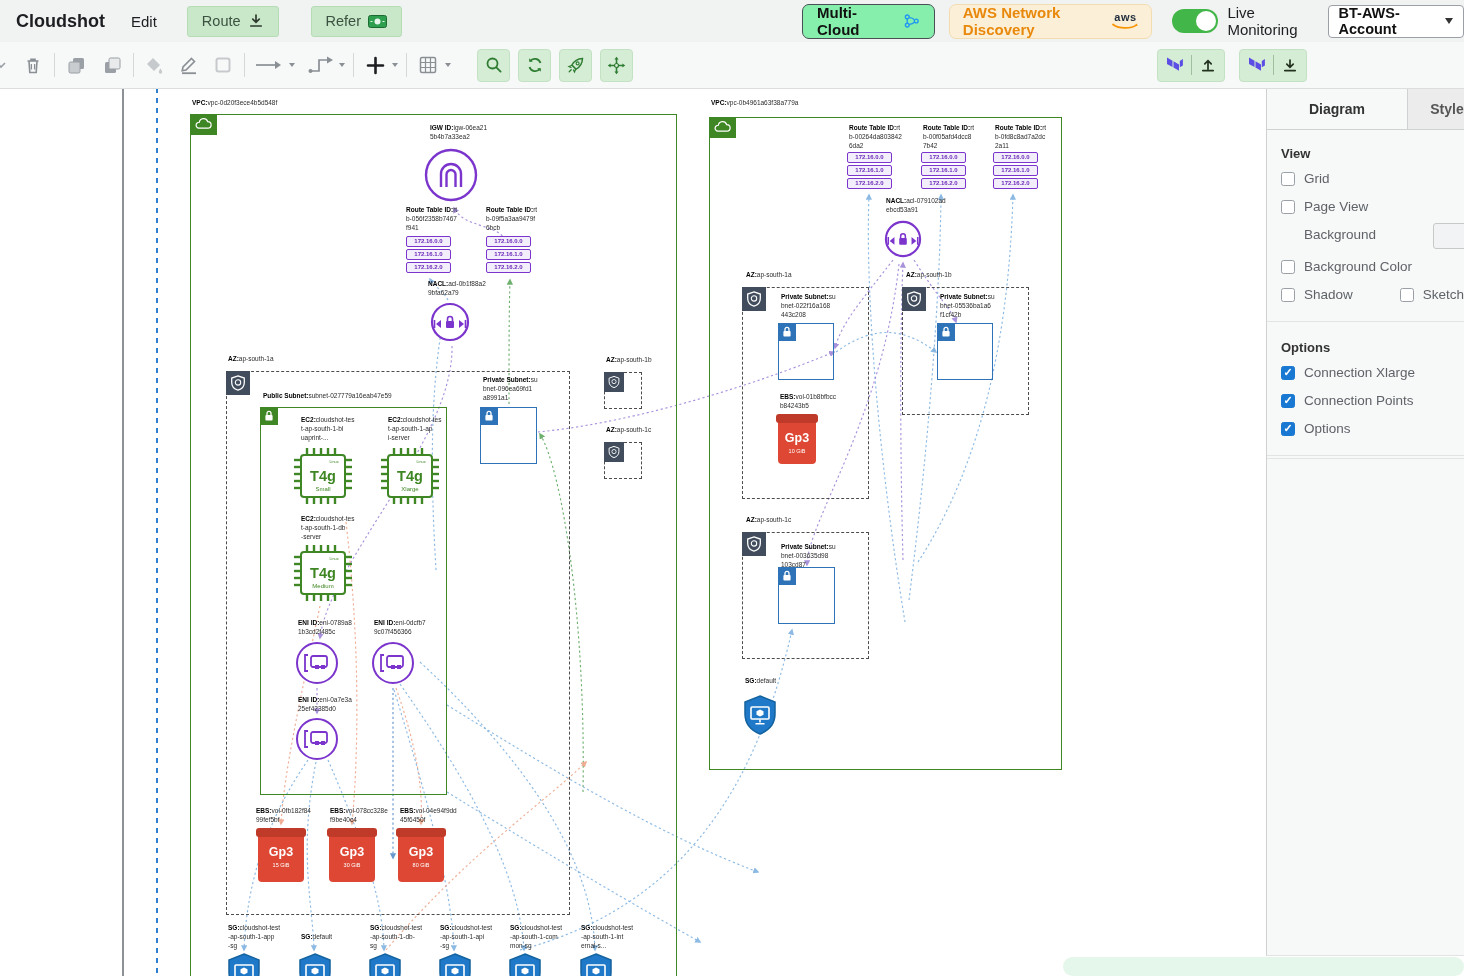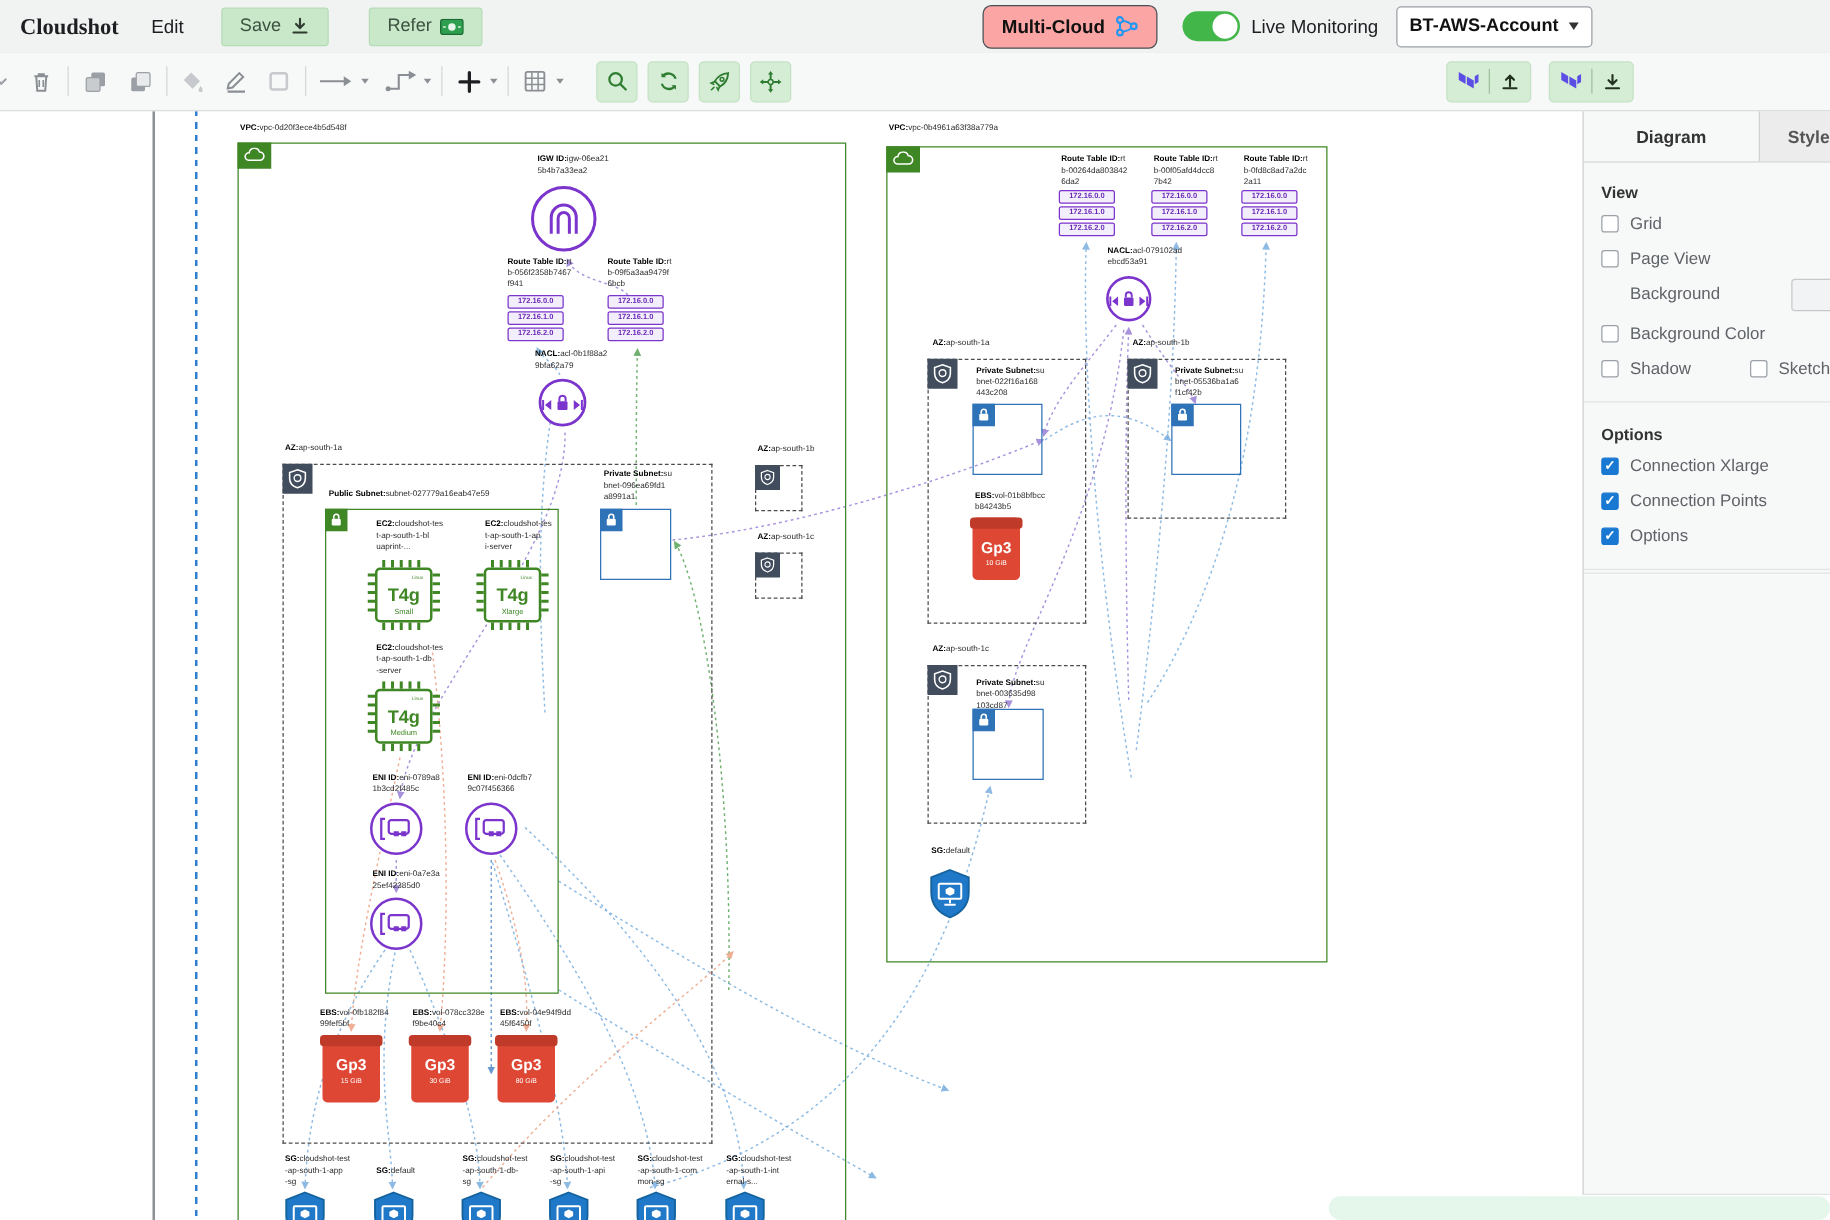--- a/index.html
+++ b/index.html
@@ -1,25 +1,25 @@
 <!DOCTYPE html>
 <html><head>
 <meta charset="utf-8">
 <style>
   html,body{margin:0;padding:0;width:1464px;height:976px;overflow:hidden;background:#fff;
     font-family:"Liberation Sans",sans-serif;-webkit-font-smoothing:antialiased;}
   
   #menubar{position:absolute;left:0;top:0;width:1464px;height:42px;background:#f1f2f2;
     border-bottom:1px solid #d9dadb;z-index:5;display:flex;align-items:center;}
-  .brand{font-size:18px;font-weight:600;color:#1c1e21;margin-left:16px;font-family:Liberation Serif, serif;}
+  .brand{font-size:18px;font-weight:600;color:#1c1e21;margin-left:16px;}
   .menu-item{font-size:15px;color:#1c1e21;margin-left:26px;}
   .gbtn{display:inline-flex;align-items:center;gap:7px;background:#c9e7c9;border:1px solid #b6dcb6;
     border-radius:3px;height:29px;padding:0 14px;font-size:14.5px;color:#3c5240;font-weight:500;cursor:pointer;}
   .gbtn.save{margin-left:30px;} .gbtn.refer{margin-left:32px;}
-  .outline-btn{display:inline-flex;align-items:center;gap:8px;background:#fca5a5;border:1.6px solid #4a4f55;
+  .outline-btn{display:inline-flex;align-items:center;gap:20px;background:#86efac;border:1.6px solid #4a4f55;
     border-radius:7px;height:33px;padding:0 14px;font-size:15px;font-weight:700;color:#111;margin-left:42px;cursor:pointer;}
   .aws-btn{display:inline-flex;align-items:center;gap:8px;background:#fcefd8;border:1px solid #f3ddb0;
     border-radius:7px;height:33px;padding:0 13px;font-size:15px;font-weight:700;color:#e8890c;margin-left:14px;cursor:pointer;}
   .awslogo{display:inline-flex;flex-direction:column;align-items:center;line-height:1;}
   .awslogo b{font-size:11px;color:#232f3e;letter-spacing:.5px;}
   .toggle{width:46px;height:24px;background:#43b649;border-radius:12px;position:relative;margin-left:20px;cursor:pointer;flex:0 0 auto;}
   .toggle .knob{position:absolute;right:2px;top:2px;width:20px;height:20px;border-radius:50%;background:#fff;}
   .toggle-label{font-size:15px;color:#1c1e21;margin-left:9px;}
   .account-select{display:inline-flex;align-items:center;gap:8px;background:#fff;border:1px solid #9aa0a6;
     border-radius:4px;height:31px;padding:0 10px;font-size:14.5px;font-weight:700;color:#111;margin-left:14px;cursor:pointer;}
@@ -517,41 +517,51 @@
       <path d="M18,15.5 21.5,17.3 21.5,20.7 18,22.5 14.5,20.7 14.5,17.3 Z" fill="#fff"></path>
       <path d="M18,25.5 v3 M13.5,29.8 h9" stroke="#fff" stroke-width="1.6"></path>
         </svg></div>
     </div>
 </div>
 
 <div id="menubar">
   <span class="brand">Cloudshot</span>
   <span class="menu-item">Edit</span>
   <span class="gbtn save">
-    <span>Save</span>
+    <span>Route</span>
     <svg width="16" height="16" viewBox="0 0 16 16">
       <path d="M8 2v7M4.8 6.2 8 9.4l3.2-3.2M2.8 13h10.4" stroke="#2f3b2f" stroke-width="1.7" fill="none" stroke-linecap="round"></path>
     </svg>
   </span>
   <span class="gbtn refer">
     <span>Refer</span>
     <svg width="19" height="13" viewBox="0 0 19 13">
       <rect x="0.5" y="0.5" width="18" height="12" rx="2" fill="#2e9e4f" stroke="#1c6b33"></rect>
       <circle cx="9.5" cy="6.5" r="3" fill="#e7f6ea"></circle>
       <path d="M2.5 6.5h2M14.5 6.5h2" stroke="#e7f6ea" stroke-width="1.2"></path>
     </svg>
   </span>
   <span class="outline-btn" style="margin-left:400px;">
     <span>Multi-Cloud</span>
     <svg width="19" height="18" viewBox="0 0 19 18">
       <circle cx="4" cy="4" r="2.3" fill="none" stroke="#2196f3" stroke-width="1.7"></circle>
       <circle cx="4" cy="14" r="2.3" fill="none" stroke="#2196f3" stroke-width="1.7"></circle>
       <circle cx="15" cy="9" r="2.3" fill="none" stroke="#2196f3" stroke-width="1.7"></circle>
       <path d="M4 6.3v5.4M6 4.6c4 .6 6 2 6.8 3M6 13.4c4-.6 6-2 6.8-3" stroke="#2196f3" stroke-width="1.6" fill="none"></path>
     </svg>
+  </span>
+  <span class="aws-btn">
+    <span>AWS Network Discovery</span>
+    <span class="awslogo">
+      <b>aws</b>
+      <svg width="26" height="7" viewBox="0 0 26 7">
+          <path d="M1 1.5c6 4.5 18 4.5 23.2.6" stroke="#f79400" stroke-width="1.8" fill="none" stroke-linecap="round"></path>
+          <path d="M24.8 0.6l.9 2.4-2.5-.4z" fill="#f79400"></path>
+        </svg>
+    </span>
   </span>
   <span class="toggle">
       <span class="knob"></span>
     </span>
   <span class="toggle-label">Live Monitoring</span>
   <span class="account-select">
     <span>BT-AWS-Account</span>
     <span class="caret"></span>
   </span>
 </div>

